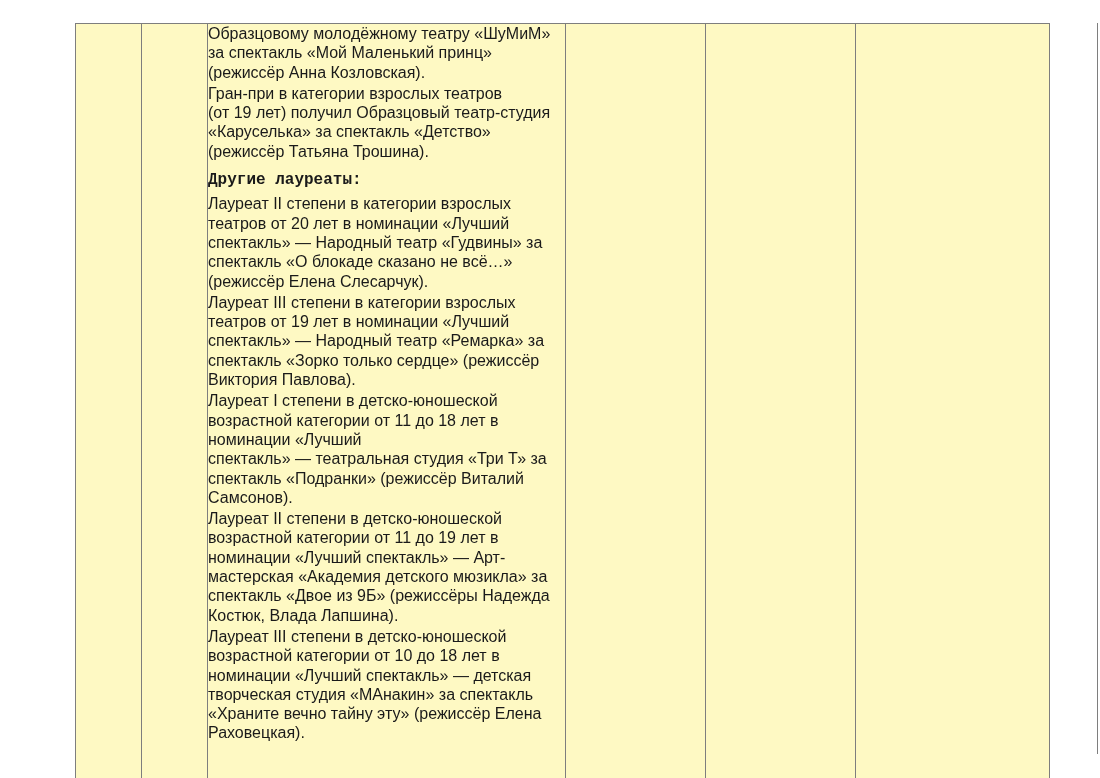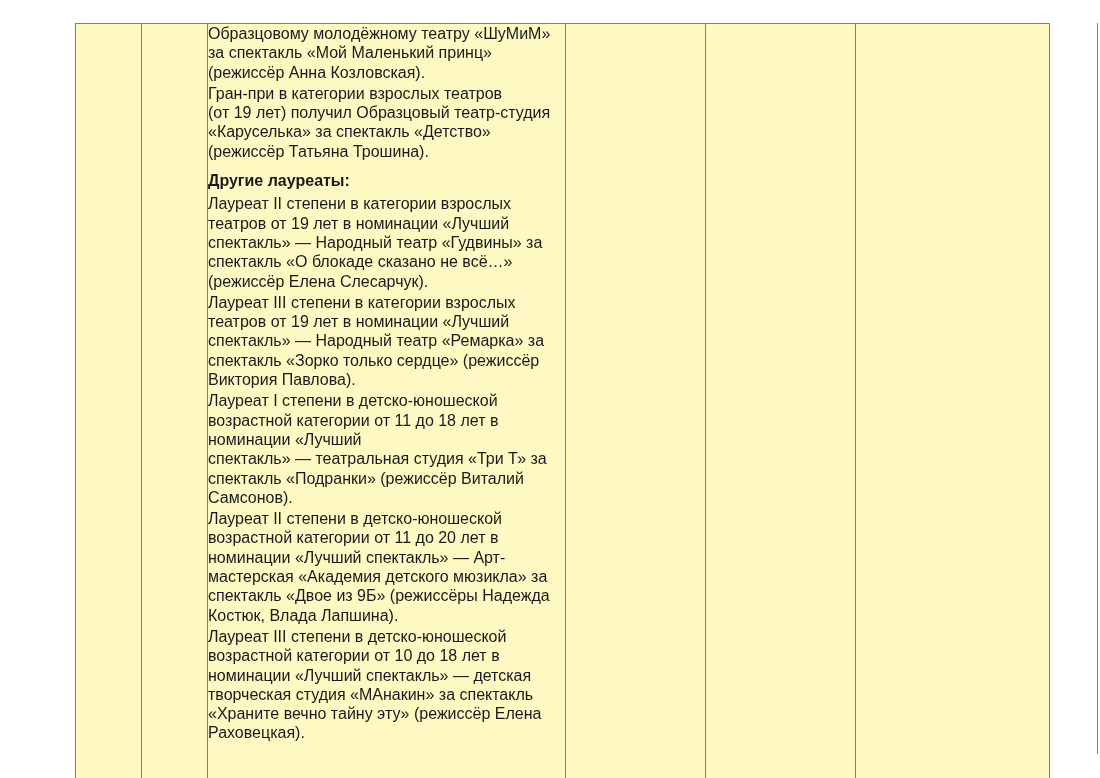--- a/index.html
+++ b/index.html
@@ -32,20 +32,21 @@
     line-height: 19.3px;
     color: #1a1a1a;
   }
   .content-cell p {
     margin: 0 0 2px 0;
     white-space: pre-line;
   }
   .content-cell p.heading {
     font-weight: bold;
     margin: 10px 0 4px 0;
+    font-family: Liberation Mono, monospace;
   }
   .edge-line {
     position: absolute;
     left: 1097px;
     top: 23px;
     width: 1px;
     height: 731px;
     background: #7e7e7e;
   }
 </style>
@@ -68,37 +69,37 @@
     <td class="content-cell">
           <p class="paragraph">Образцовому молодёжному театру «ШуМиМ»
 за спектакль «Мой Маленький принц»
 (режиссёр Анна Козловская).</p>
           <p class="paragraph">Гран-при в категории взрослых театров
 (от 19 лет) получил Образцовый театр-студия
 «Каруселька» за спектакль «Детство»
 (режиссёр Татьяна Трошина).</p>
           <p class="heading">Другие лауреаты:</p>
           <p class="paragraph">Лауреат II степени в категории взрослых
-театров от 19 лет в номинации «Лучший
+театров от 20 лет в номинации «Лучший
 спектакль» — Народный театр «Гудвины» за
 спектакль «О блокаде сказано не всё…»
 (режиссёр Елена Слесарчук).</p>
           <p class="paragraph">Лауреат III степени в категории взрослых
 театров от 19 лет в номинации «Лучший
 спектакль» — Народный театр «Ремарка» за
 спектакль «Зорко только сердце» (режиссёр
 Виктория Павлова).</p>
           <p class="paragraph">Лауреат I степени в детско-юношеской
 возрастной категории от 11 до 18 лет в
 номинации «Лучший
 спектакль» — театральная студия «Три Т» за
 спектакль «Подранки» (режиссёр Виталий
 Самсонов).</p>
           <p class="paragraph">Лауреат II степени в детско-юношеской
-возрастной категории от 11 до 20 лет в
+возрастной категории от 11 до 19 лет в
 номинации «Лучший спектакль» — Арт-
 мастерская «Академия детского мюзикла» за
 спектакль «Двое из 9Б» (режиссёры Надежда
 Костюк, Влада Лапшина).</p>
           <p class="paragraph">Лауреат III степени в детско-юношеской
 возрастной категории от 10 до 18 лет в
 номинации «Лучший спектакль» — детская
 творческая студия «МАнакин» за спектакль
 «Храните вечно тайну эту» (режиссёр Елена
 Раховецкая).</p>

